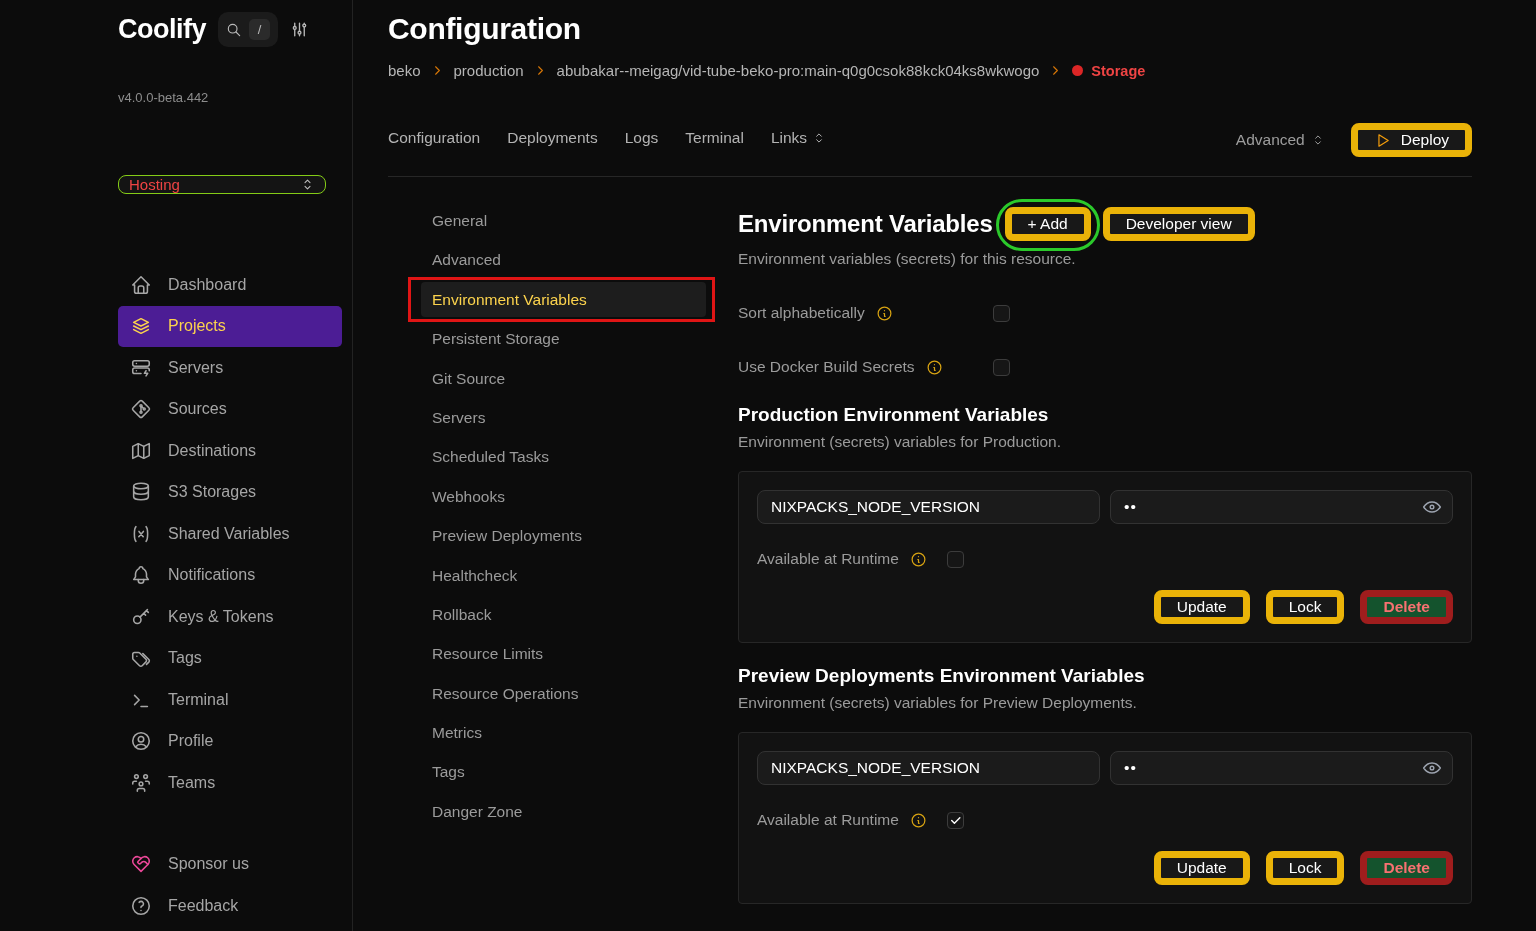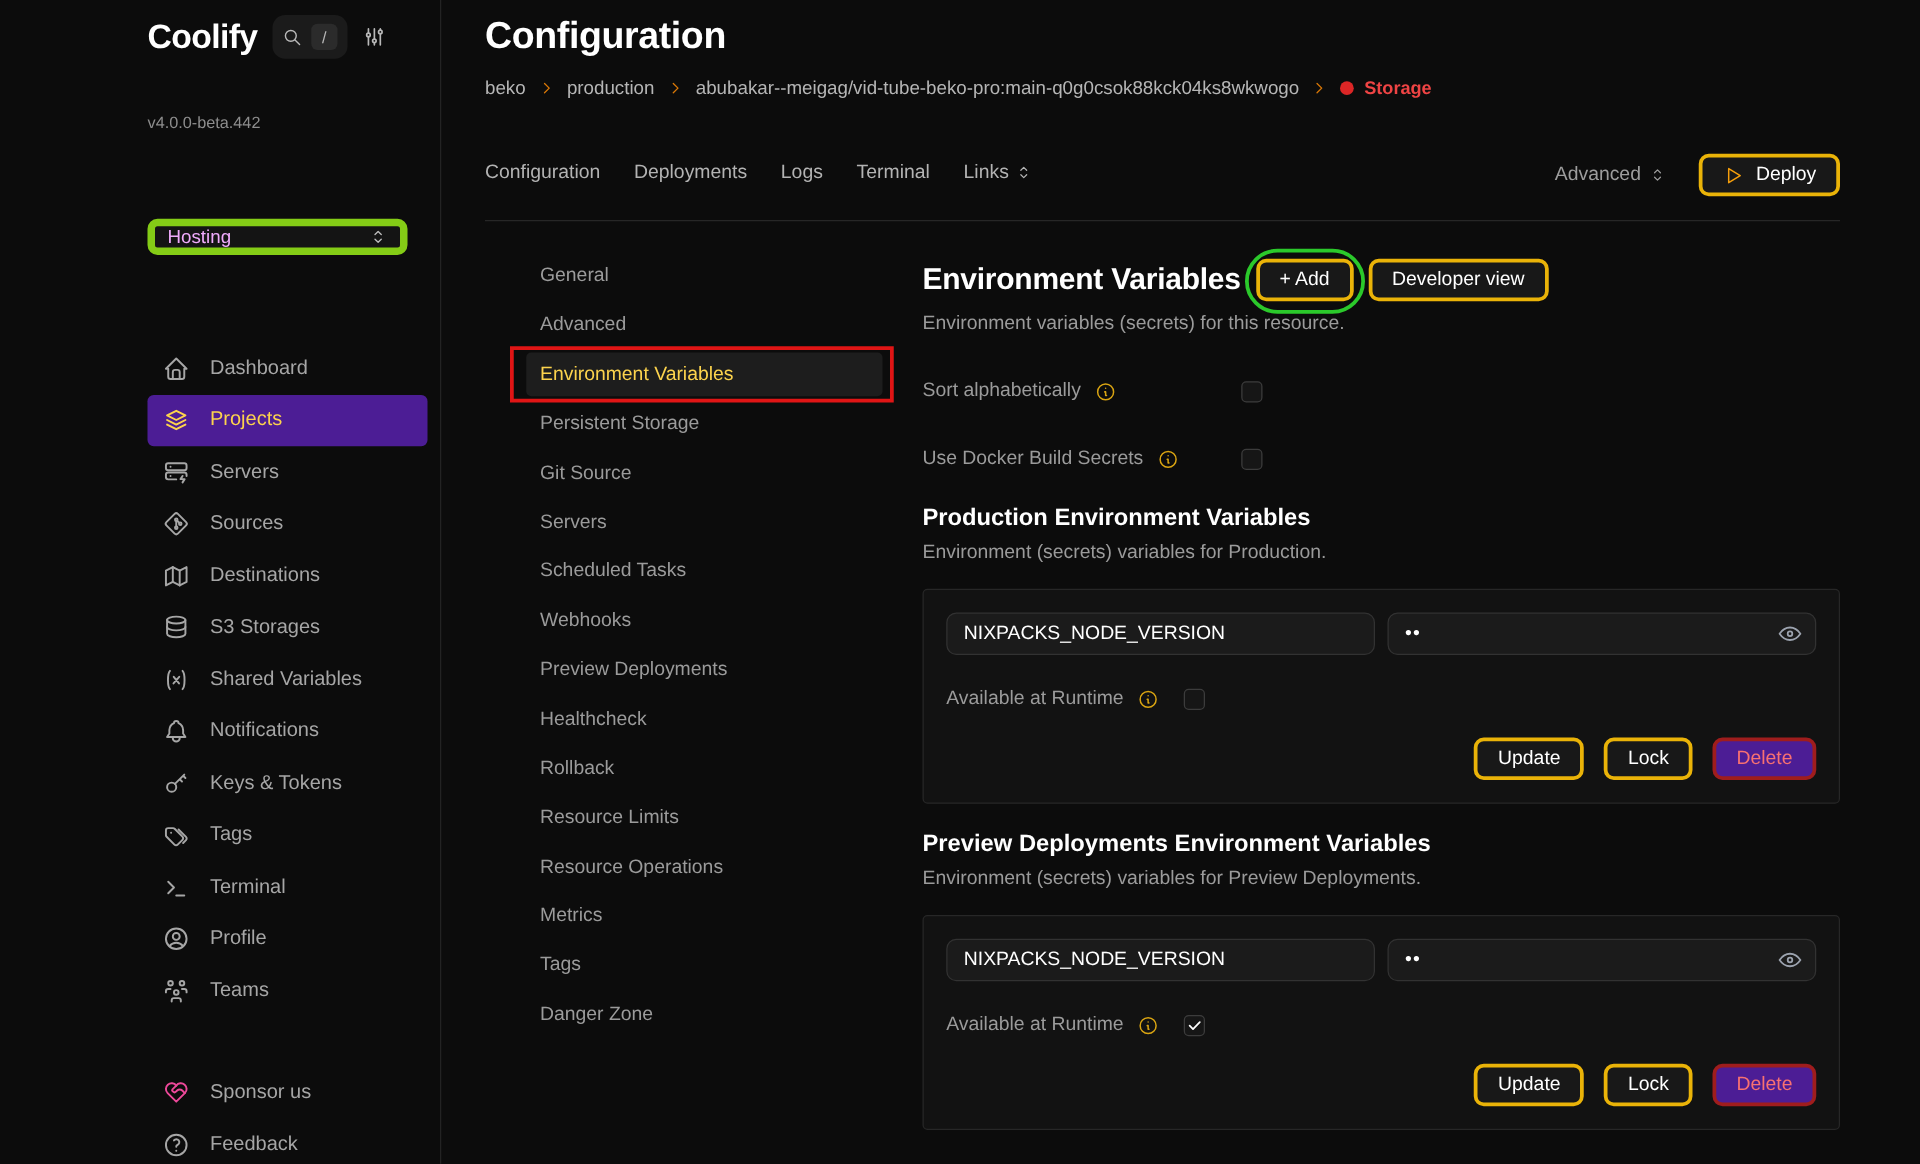--- a/index.html
+++ b/index.html
@@ -13,23 +13,23 @@
     border-right:1px solid #232323; padding:12px 10px 16px 118px;
     display:flex; flex-direction:column;gap:40px; }
   .brand-row { display:flex; align-items:center; gap:12px; }
   .brand { font-size:27px; font-weight:800; color:#fff; letter-spacing:-0.5px; }
   .search-pill { display:flex; align-items:center; gap:7px; background:#1b1b1b;
     border-radius:10px; height:35px; padding:0 8px; cursor:pointer; }
   .search-pill .slash { width:21px; height:21px; background:#2b2b2b; border-radius:5px;
     display:flex; align-items:center; justify-content:center; font-size:13px; color:#b9b9b9; }
   .hdr-ic { color:#b9b9b9; }
   .version { margin-top:3px; font-size:13px; color:#8d8d8d; }
-  .team-select { margin-top:30px; height:31px; background:#141414; border:6px solid #84cc16;
+  .team-select { margin-top:30px; height:31px; background:#141414; border:1px solid #84cc16;
     border-radius:8px; display:flex; align-items:center; justify-content:space-between;
-    padding:0 10px; font-size:15px; color:#f0abfc; cursor:pointer; width:208px; }
+    padding:0 10px; font-size:15px; color:#ef4444; cursor:pointer; width:208px; }
   .team-select .sel-ic { color:#bdbdbd; }
   .nav { margin-top:30px; display:flex; flex-direction:column; }
   .nav-item { height:41.5px; display:flex; align-items:center; gap:16px;
     padding:0 12px; border-radius:5px; color:#a6a6a6; font-size:16px; cursor:pointer; }
   .nav-item .nic { width:22px; color:#a6a6a6; flex:none; }
   .nav-item.active { background:#4c1d95; color:#fcd34d;text-align:center; }
   .nav-item.active .nic { color:#fcd34d; }
   .nav-item .pink { color:#ec4899; }
   .nav-footer { margin-top:auto; display:flex; flex-direction:column; }
 
@@ -41,24 +41,24 @@
   .status { display:flex; align-items:center; gap:8px; }
   .status .dot { width:11px; height:11px; border-radius:50%; background:#dc2626; }
   .status .txt { color:#ef4444; font-weight:700; font-size:14.5px; }
 
   .tabs-row { margin-top:50px; height:48px; display:flex; align-items:flex-start;
     border-bottom:1px solid #272727; }
   .tabs { display:flex; gap:27px; }
   .tab { font-size:15.5px; color:#b3b3b3; cursor:pointer; display:flex; align-items:center; gap:5px; }
   .tabs-right { margin-left:auto; display:flex; align-items:center; gap:26px; margin-top:-6px; }
   .adv { display:flex; align-items:center; gap:6px; color:#9d9d9d; font-size:15.5px; cursor:pointer; }
-  .btn { height:34px; padding:0 16px; background:#181818; border:3px solid #eab308; border-radius:8px;
+  .btn { height:34px; padding:0 16px; background:#181818; border:7px solid #eab308; border-radius:8px;
     color:#fff; font-size:15.5px; display:inline-flex; align-items:center; gap:10px;
     font-family:inherit; cursor:pointer; white-space:nowrap; }
-  .btn.danger { background:#4c1d95; border-color:#9f1d1d; color:#f87171; }
+  .btn.danger { background:#14532d; border-color:#9f1d1d; color:#f87171;font-weight:bold; }
   .deploy-ic { color:#f59e0b; width:17px; }
 
   .content-row { display:flex; align-items:flex-start; }
   .subnav { width:318px; flex:none; padding-top:26px; display:flex; flex-direction:column; }
   .subnav-item { margin:0 0 4.4px 33px; padding:8px 11px; border-radius:4px;
     font-size:15.5px; line-height:19px; color:#9b9b9b; cursor:pointer; position:relative; }
   .subnav-item.active { background:#1d1d1d; color:#fcd34d; }
   .red-ring { position:absolute; left:-13px; right:-9px; top:-5px; bottom:-5px;
     border:3px solid #e01515; pointer-events:none; }
 

